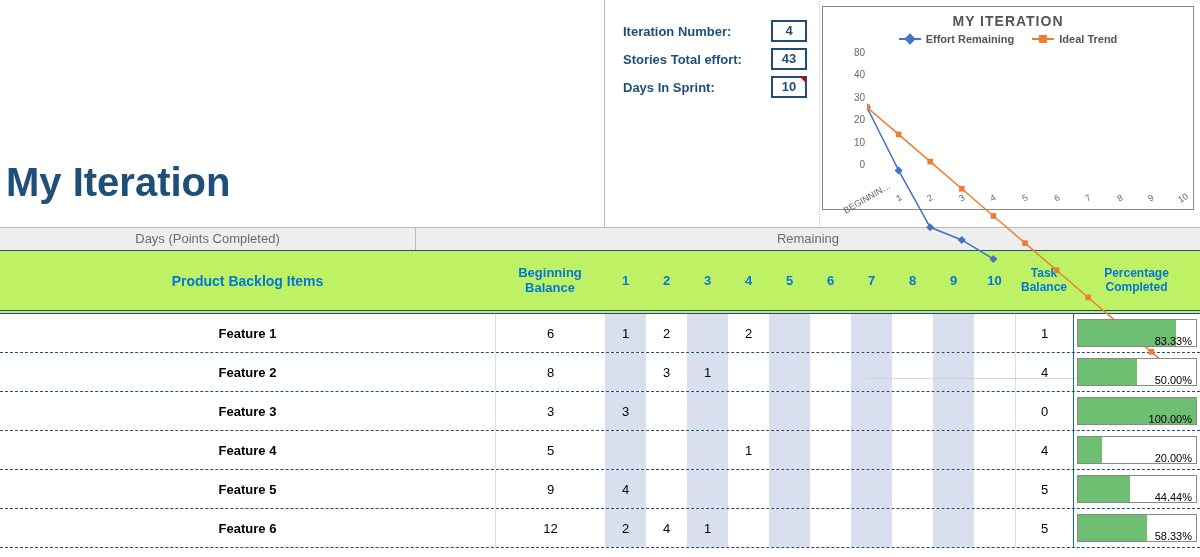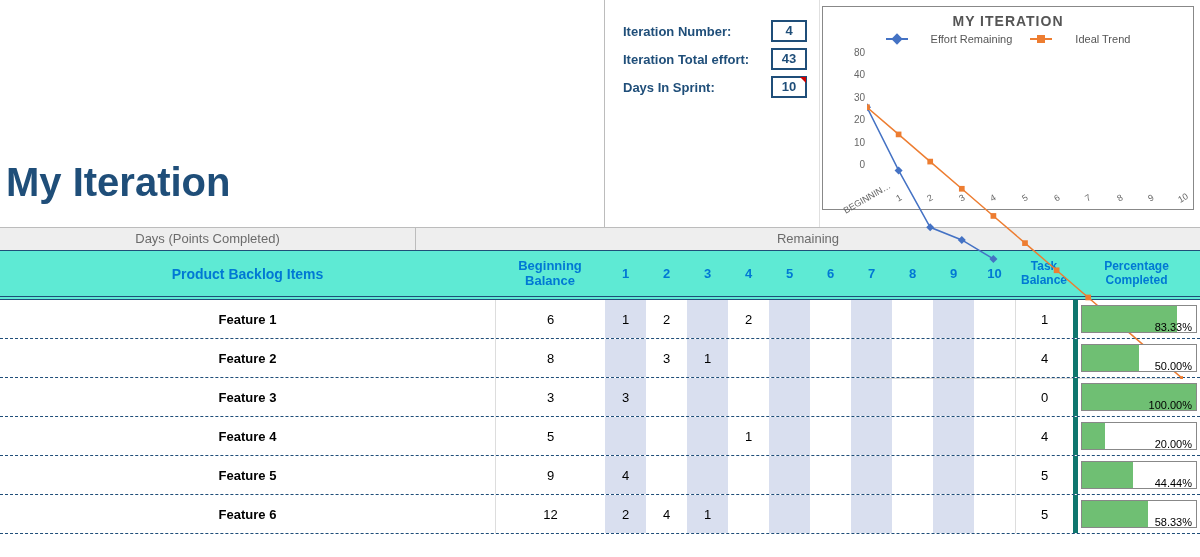--- a/index.html
+++ b/index.html
@@ -88,21 +88,21 @@
     margin-top:6px;
   }
   .legend{
     display:flex;
     justify-content:center;
     gap:18px;
     margin-top:4px;
     font-size:11px;
     color:#555;
   }
-  .lg-item{display:flex;align-items:center;gap:23px;}
+  .lg-item{display:flex;align-items:center;gap:5px;font-weight:bold;}
   .lg-swatch{
     width:22px;height:10px;position:relative;
   }
   .lg-swatch .line{position:absolute;top:4px;left:0;right:0;height:2px;}
   .lg-swatch .dot{position:absolute;top:1px;left:7px;width:8px;height:8px;}
   .lg-blue .line{background:#4472c4;}
   .lg-blue .dot{background:#4472c4;transform:rotate(45deg);}
   .lg-orange .line{background:#ed7d31;}
   .lg-orange .dot{background:#ed7d31;}
   .plot{position:absolute;left:44px;right:10px;top:56px;bottom:34px;}
@@ -117,22 +117,22 @@
     display:flex;
     height:22px;
     background:#eee;
   }
   .sh-left{flex:0 0 605px;text-align:center;color:#6b6b6b;font-size:13px;line-height:22px;border-right:1px solid #bcbcbc;}
   .sh-mid{flex:0 0 416px;text-align:center;color:#6b6b6b;font-size:13px;line-height:22px;border-right:1px solid #bcbcbc;}
   .sh-right{flex:1;text-align:center;color:#6b6b6b;font-size:13px;line-height:22px;}
 
   .col-headers{
     display:flex;
-    height:50px;
-    background:#5eead4;
+    height:64px;
+    background:#bef264;
     border-top:1px solid #1f4e79;
     border-bottom:4px double #1f4e79;
     align-items:center;
   }
   .ch{color:#0078d4;font-weight:700;text-align:center;}
   .ch-pbi{flex:0 0 495px;font-size:14px;}
   .ch-bb{flex:0 0 110px;font-size:13px;line-height:1.1;}
   .ch-day{flex:0 0 41px;font-size:13px;}
   .ch-task{flex:0 0 58px;font-size:12px;line-height:1.1;}
   .ch-pct{flex:1;font-size:12px;line-height:1.1;}
@@ -142,21 +142,21 @@
     height:39px;
     align-items:center;
     border-bottom:1px dashed #1f4e79;
   }
   .cell{text-align:center;}
   .c-pbi{flex:0 0 495px;font-weight:700;font-size:13px;color:#000;}
   .c-bb{flex:0 0 110px;font-size:13px;color:#000;border-left:1px solid #ddd;height:100%;display:flex;align-items:center;justify-content:center;}
   .c-day{flex:0 0 41px;font-size:13px;color:#000;height:100%;display:flex;align-items:center;justify-content:center;}
   .c-day.shade{background:#d9dfef;}
   .c-task{flex:0 0 58px;font-size:13px;color:#000;height:100%;display:flex;align-items:center;justify-content:center;border-left:1px solid #ddd;}
-  .c-pct{flex:1;height:100%;position:relative;border-left:5px solid #0f766e;}
+  .c-pct{flex:1;height:100%;position:relative;border-left:1px solid #0f766e;}
   .pct-bar-wrap{
     position:absolute;
     left:3px;right:3px;top:5px;bottom:5px;
     border:1px solid #888;
     background:#fff;
   }
   .pct-bar{
     position:absolute;left:0;top:0;bottom:0;
     background:#6fbf73;
   }
@@ -175,21 +175,21 @@
 <div class="top-region">
   <div class="left-top">
     <div class="page-title">My Iteration</div>
   </div>
   <div class="mid-top">
     <div class="stat-row">
       <span class="stat-label">Iteration Number:</span>
       <div class="stat-box">4</div>
     </div>
     <div class="stat-row">
-      <span class="stat-label">Iteration Total effort:</span>
+      <span class="stat-label">Stories Total effort:</span>
       <div class="stat-box">43</div>
     </div>
     <div class="stat-row">
       <span class="stat-label">Days In Sprint:</span>
       <div class="stat-box has-note">10</div>
     </div>
   </div>
   <div class="chart-area">
     <div class="chart-box">
       <div class="chart-title">MY ITERATION</div>

